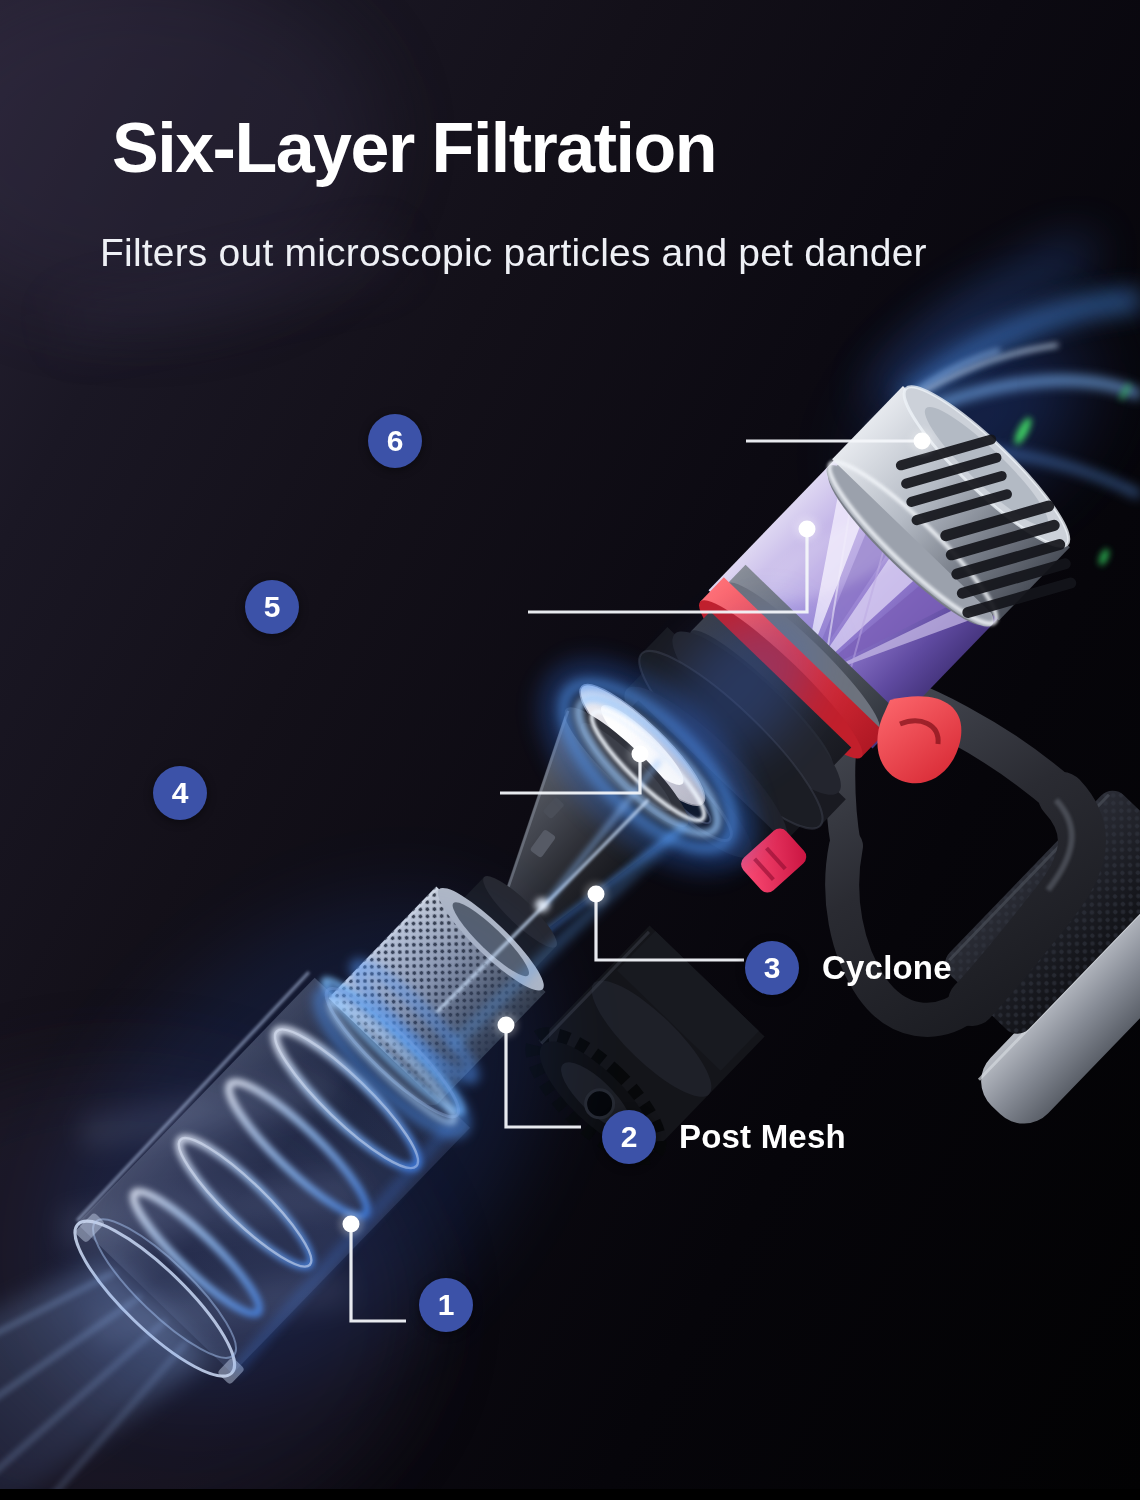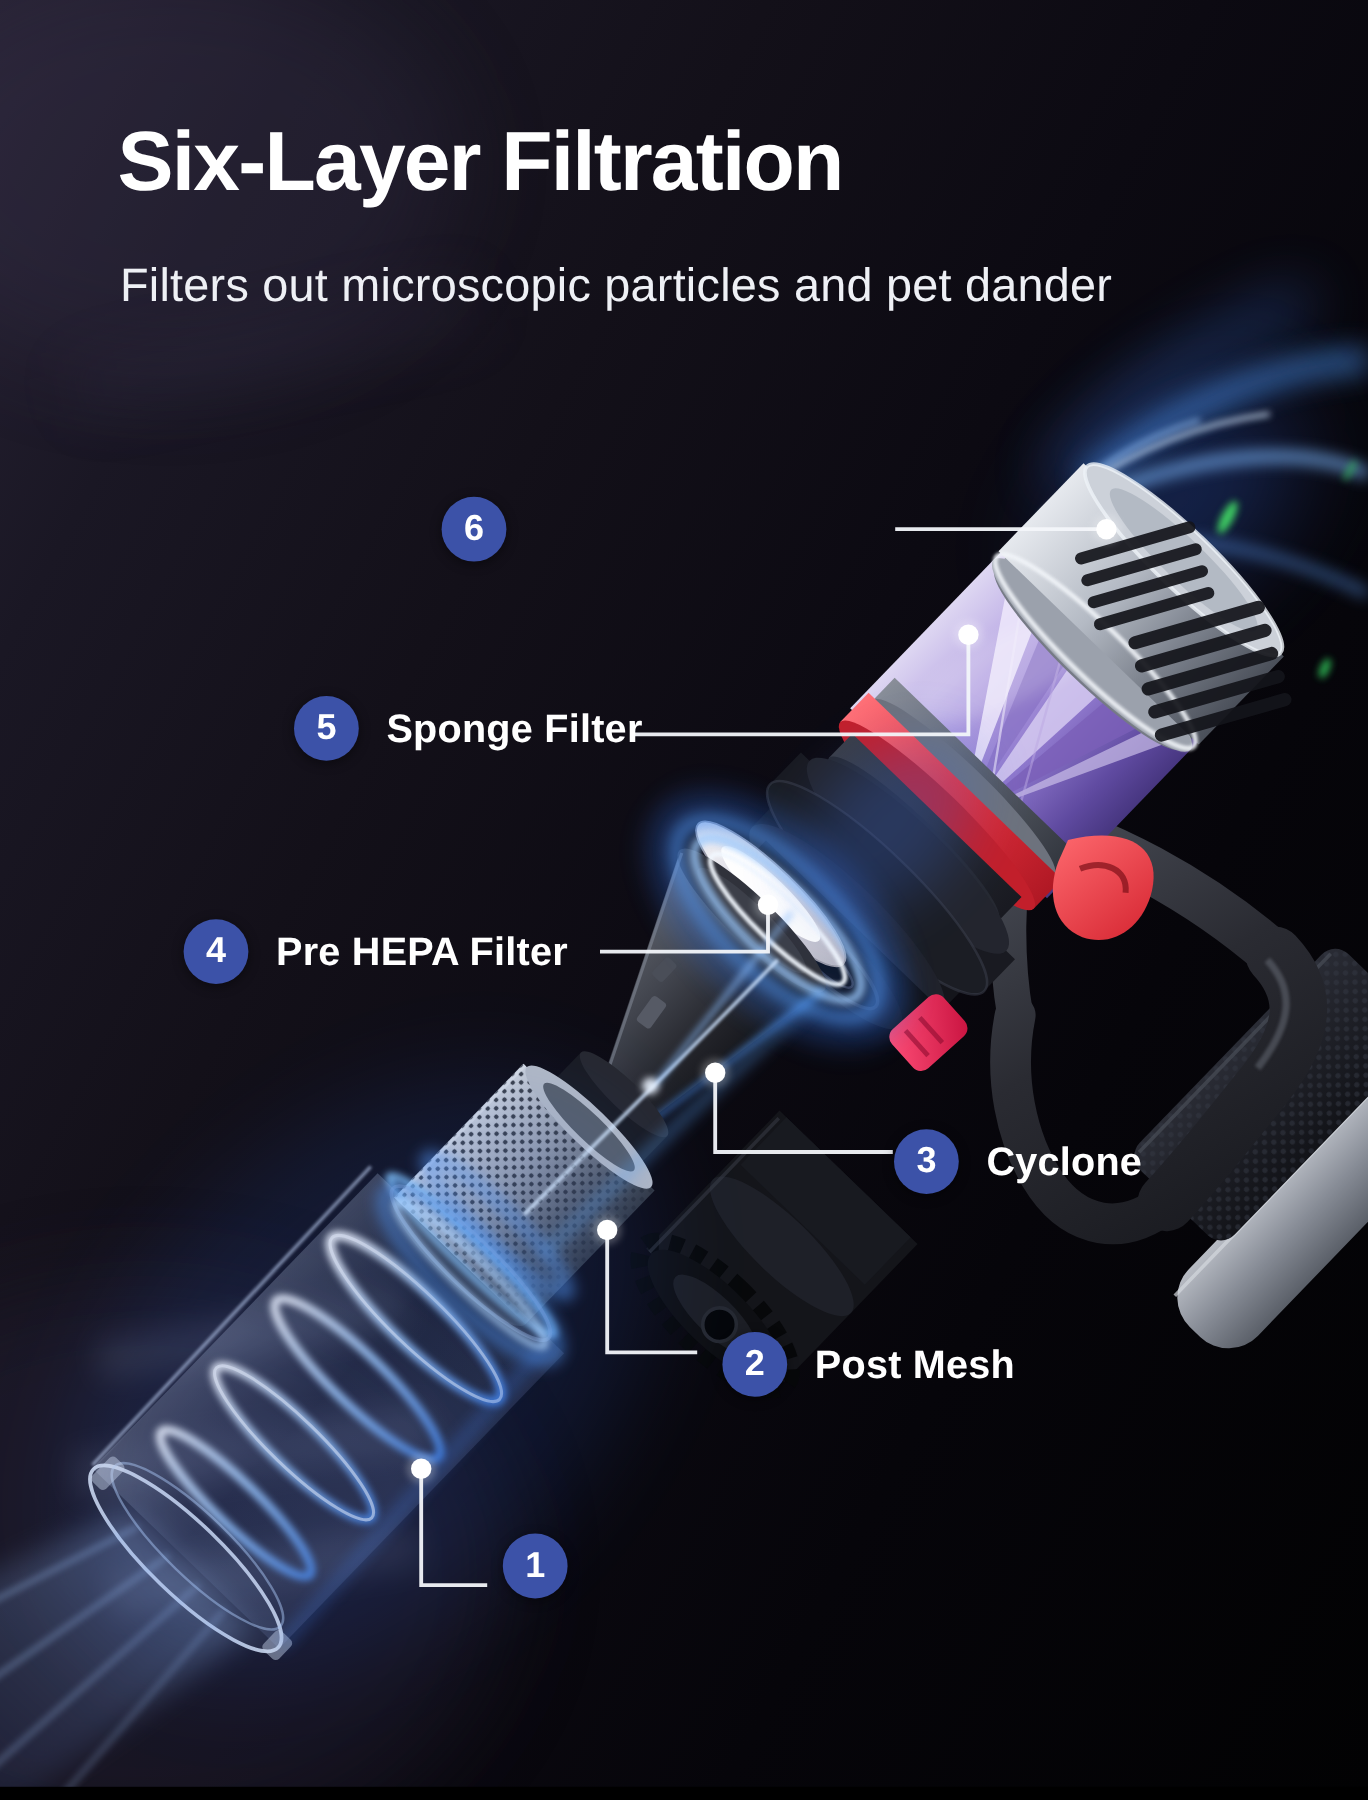--- a/index.html
+++ b/index.html
@@ -4,21 +4,21 @@
 <style>
   html,body { margin:0; padding:0; background:#000; }
   .stage {
     position:relative; width:1140px; height:1500px; overflow:hidden;
     font-family:"Liberation Sans", sans-serif;
     background: linear-gradient(118deg, #272234 0%, #1a1724 15%, #131019 33%,
                 #0c0a12 52%, #06050a 72%, #020203 100%);
   }
   svg.art { position:absolute; left:0; top:0; }
   .hero-header { position:absolute; left:98px; top:96px; color:#fff; z-index:5; }
-  .hero-title { margin:0; font-size:70px; font-weight:800; letter-spacing:-1.5px; line-height:1.1; color:#fff; }
+  .hero-title { margin:14px; font-size:70px; font-weight:800; letter-spacing:-1.5px; line-height:1.1; color:#fff; }
   .hero-subtitle { margin:44px 18px 0 2px; font-size:39px; font-weight:400; letter-spacing:.2px; color:#eef0f5; }
   .callout { position:absolute; display:flex; align-items:center; z-index:6; }
   .badge {
     width:54px; height:54px; border-radius:50%;
     background:var(--badge-blue,#3c52a8); color:#fff;
     font-size:30px; font-weight:bold;
     display:flex; align-items:center; justify-content:center;
     box-shadow:0 2px 10px rgba(0,0,0,.45);
   }
   .callout-label {
@@ -400,25 +400,23 @@
   <header class="hero-header">
     <h1 class="hero-title">Six-Layer Filtration</h1>
     <p class="hero-subtitle">Filters out microscopic particles and pet dander</p>
   </header>
 
   <div class="callout" style="left:368px;top:414px">
     <span class="badge">6</span>
   </div>
   <div class="callout" style="left:245px;top:580px">
     <span class="badge">5</span>
-    <span class="callout-label">Sponge Filter</span>
   </div>
   <div class="callout" style="left:153px;top:766px">
     <span class="badge">4</span>
-    <span class="callout-label">Pre HEPA Filter</span>
   </div>
   <div class="callout" style="left:745px;top:941px">
     <span class="badge">3</span>
     <span class="callout-label">Cyclone</span>
   </div>
   <div class="callout" style="left:602px;top:1110px">
     <span class="badge">2</span>
     <span class="callout-label">Post Mesh</span>
   </div>
   <div class="callout" style="left:419px;top:1278px">

